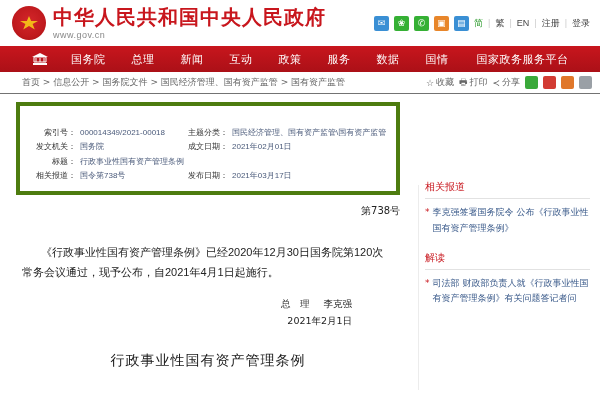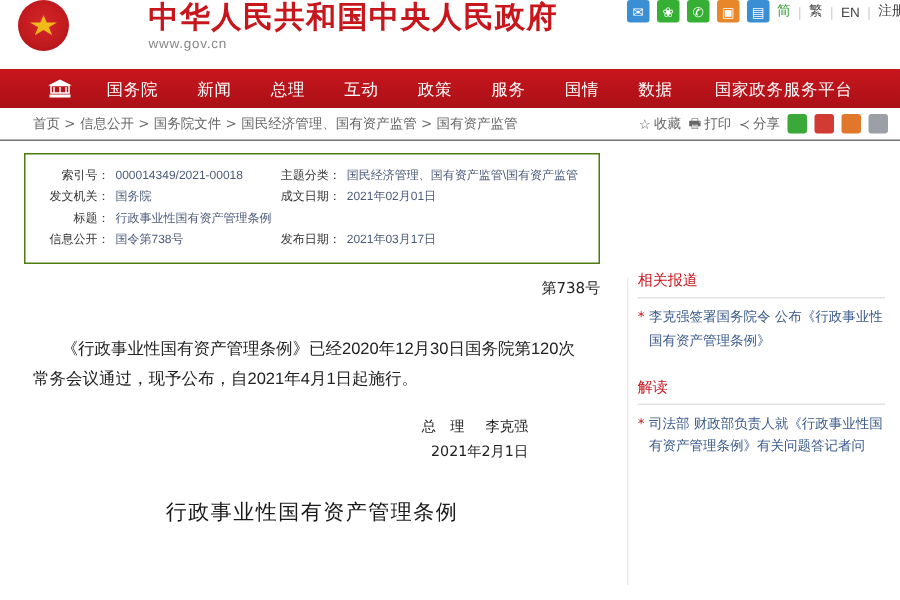--- a/index.html
+++ b/index.html
@@ -10,24 +10,23 @@
     font-family: "Liberation Sans", sans-serif;
     overflow: hidden;
   }
   .page { width: 600px; height: 400px; position: relative; background: #fff; }
 
   
   .top-header {
     height: 46px;
     background: #fff;
     display: flex;
-    align-items: flex-start;
+    align-items: center;
     padding: 0 10px 0 12px;
     position: relative;
-    gap: 46px;
   }
   .emblem {
     width: 34px; height: 34px;
     border-radius: 50%;
     background: radial-gradient(circle at 50% 45%, #d4262a 0%, #c01a1e 60%, #a50f12 100%);
     position: relative;
     flex: 0 0 auto;
     margin-right: 7px;
   }
   .emblem::before {
@@ -129,22 +128,22 @@
   .sq.red { background: #d23b33; }
   .sq.orange { background: #e0772a; }
   .sq.gray { background: #9aa0a6; }
 
   
   .doc-wrap { display: flex; padding: 8px 10px 0 16px; }
   .doc-main { width: 396px; }
   .doc-side { width: 170px; margin-left: 25px; padding-top: 78px; }
 
   .meta-box {
-    border: 1px solid #4d7c0f;
-    padding: 7px 8px 7px 8px;
+    border: 4px solid #4d7c0f;
+    padding: 20px 8px 7px 8px;
     font-size: 8px;
     color: #333;
     line-height: 1.55;
     background: #fff;
   }
   .meta-table { width: 100%; border-collapse: collapse; }
   .meta-table td { padding: 1px 0; vertical-align: top; font-size: 8px; white-space: nowrap; }
   .lbl { color: #333; width: 52px; text-align: right; padding-right: 4px !important; }
   .val { color: #4a5a7a; }
   .col-gap { width: 14px; }
@@ -251,27 +250,27 @@
   <div class="navbar">
     <div class="nav-home">
       <svg width="18" height="14" viewBox="0 0 18 14" aria-hidden="true">
         <path d="M2 13 H16 V11 H2 Z" fill="#ffffff"></path>
         <path d="M3 10 H15 V5 H3 Z" fill="none" stroke="#ffffff" stroke-width="1"></path>
         <path d="M1 5 L9 1 L17 5 Z" fill="#ffffff"></path>
         <path d="M5 10 V6 M9 10 V6 M13 10 V6" stroke="#ffffff" stroke-width="1"></path>
       </svg>
     </div>
     <div class="nav-item">国务院</div>
+    <div class="nav-item">总理</div>
     <div class="nav-item">新闻</div>
-    <div class="nav-item">总理</div>
     <div class="nav-item">互动</div>
     <div class="nav-item">政策</div>
     <div class="nav-item">服务</div>
+    <div class="nav-item">数据</div>
     <div class="nav-item">国情</div>
-    <div class="nav-item">数据</div>
     <div class="nav-item last">国家政务服务平台</div>
   </div>
 
   <div class="crumb-row">
     <div class="crumb">首页 &gt; 信息公开 &gt; 国务院文件 &gt; 国民经济管理、国有资产监管 &gt; 国有资产监管</div>
     <div class="crumb-tools">
       <span class="tool-txt">
         <span>☆</span>
         <span>收藏</span>
       </span>
@@ -309,21 +308,21 @@
             <td class="val">国务院</td>
             <td class="col-gap"></td>
             <td class="lbl">成文日期：</td>
             <td class="val">2021年02月01日</td>
           </tr>
           <tr>
             <td class="lbl">标题：</td>
             <td class="val" colspan="4">行政事业性国有资产管理条例</td>
           </tr>
           <tr>
-            <td class="lbl">信息公开：</td>
+            <td class="lbl">相关报道：</td>
             <td class="val">国令第738号</td>
             <td class="col-gap"></td>
             <td class="lbl">发布日期：</td>
             <td class="val">2021年03月17日</td>
           </tr>
         </tbody>
           </table>
       </div>
 
       <div class="doc-subno">第738号</div>

